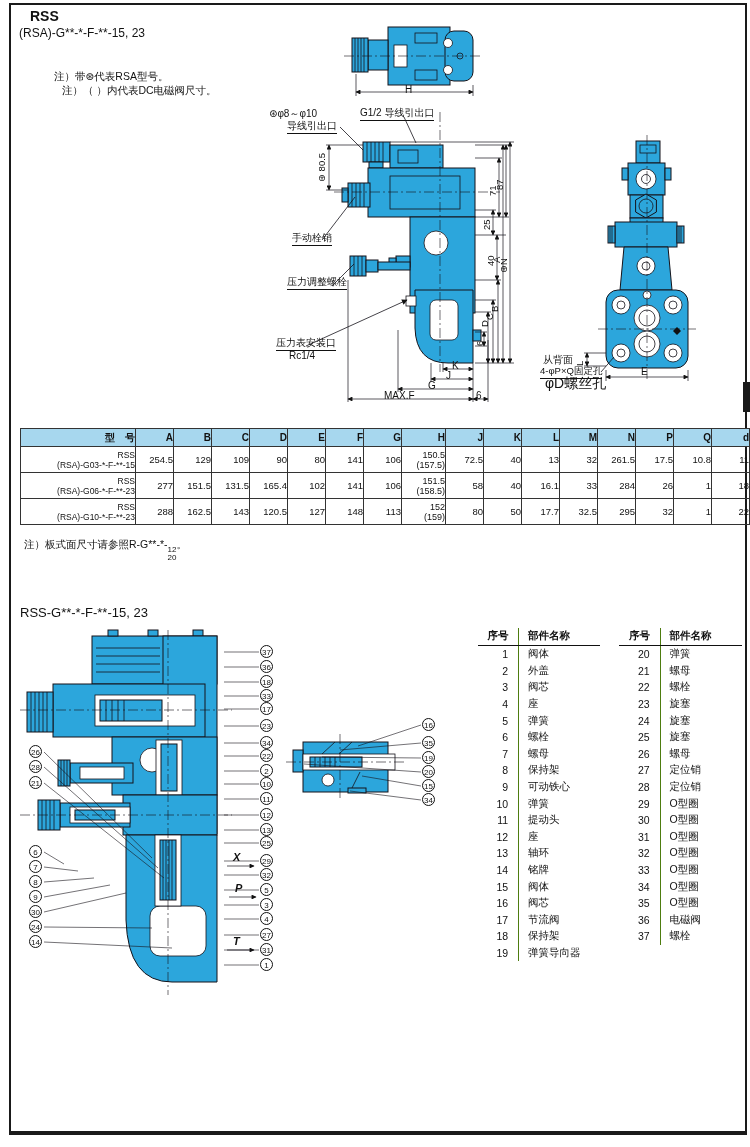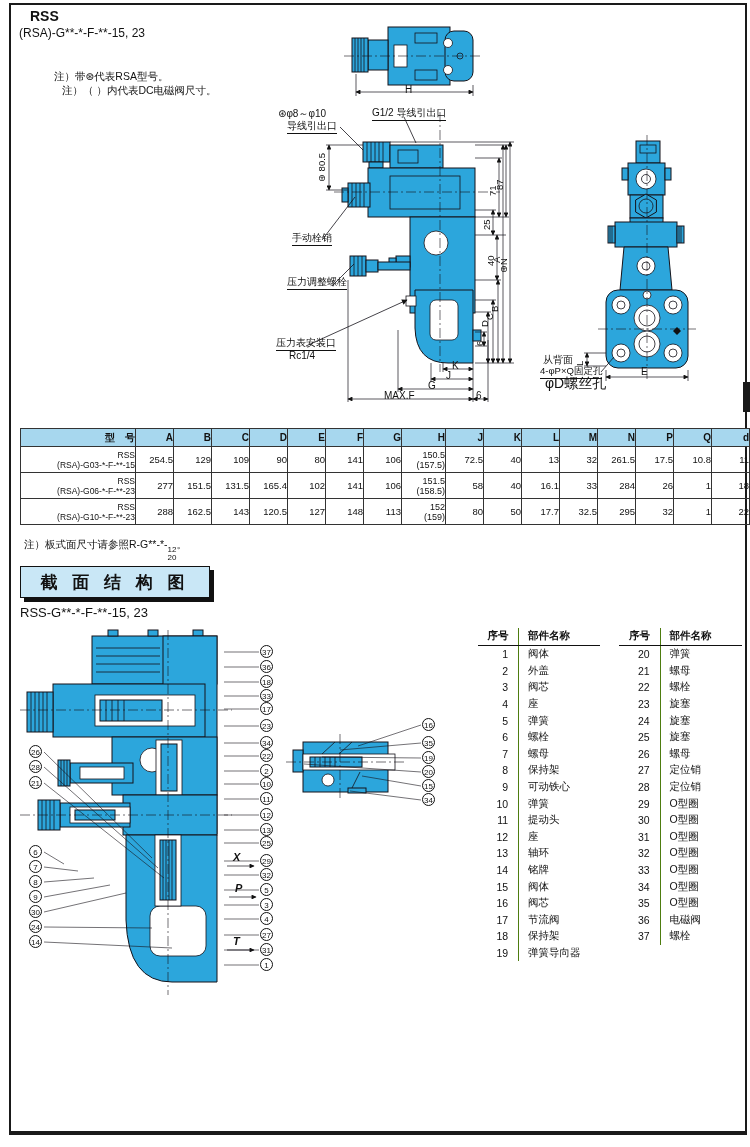--- a/index.html
+++ b/index.html
@@ -264,22 +264,22 @@
         <line x1="421" y1="800" x2="350" y2="791" stroke="#15131a" stroke-width="0.6"></line>
       </g>
   </svg>
 
   <div class="lb title" style="left:30px;top:10px">RSS</div>
   <div class="lb title2" style="left:19px;top:27px">(RSA)-G**-*-F-**-15, 23</div>
   <div class="lb note" style="left:54px;top:70px">注）带⊛代表RSA型号。</div>
   <div class="lb note" style="left:62px;top:84px">注）（ ）内代表DC电磁阀尺寸。</div>
 
   <div class="lb" style="left:405px;top:84px">H</div>
-  <div class="lb ul" style="left:372px;top:107px">G1/2 导线引出口</div>
-  <div class="lb" style="left:278px;top:108px">⊛φ8～φ10</div>
+  <div class="lb ul" style="left:360px;top:107px">G1/2 导线引出口</div>
+  <div class="lb" style="left:269px;top:108px">⊛φ8～φ10</div>
   <div class="lb ul" style="left:287px;top:120px">导线引出口</div>
   <div class="lb rot" style="left:316px;top:182px">⊛ 80.5</div>
   <div class="lb ul" style="left:292px;top:232px">手动栓销</div>
   <div class="lb ul" style="left:287px;top:276px">压力调整螺栓</div>
   <div class="lb ul" style="left:276px;top:337px">压力表安装口</div>
   <div class="lb" style="left:289px;top:350px">Rc1/4</div>
 
   <div class="lb rot" style="left:494px;top:190px">87</div>
   <div class="lb rot" style="left:487px;top:196px">71</div>
   <div class="lb rot" style="left:481px;top:230px">25</div>
@@ -410,21 +410,20 @@
       </tbody>
   </table>
 
   <div class="lb note" style="left:24px;top:538px">
     <span>注）板式面尺寸请参照R-G**-*-</span><span class="frac">
         <span>12</span>
         <span>20</span>
       </span><span>。</span>
   </div>
 
-  <div class="section-box">截 面 结 构 图</div>
   <div class="lb" style="left:20px;top:607px;font-size:13px">RSS-G**-*-F-**-15, 23</div>
 
   <div class="lb port" style="left:233px;top:851px">X</div>
   <div class="lb port" style="left:235px;top:882px">P</div>
   <div class="lb port" style="left:233px;top:935px">T</div>
 
   <table class="parts">
     <thead>
       <tr>
         <th class="no">序号</th>

